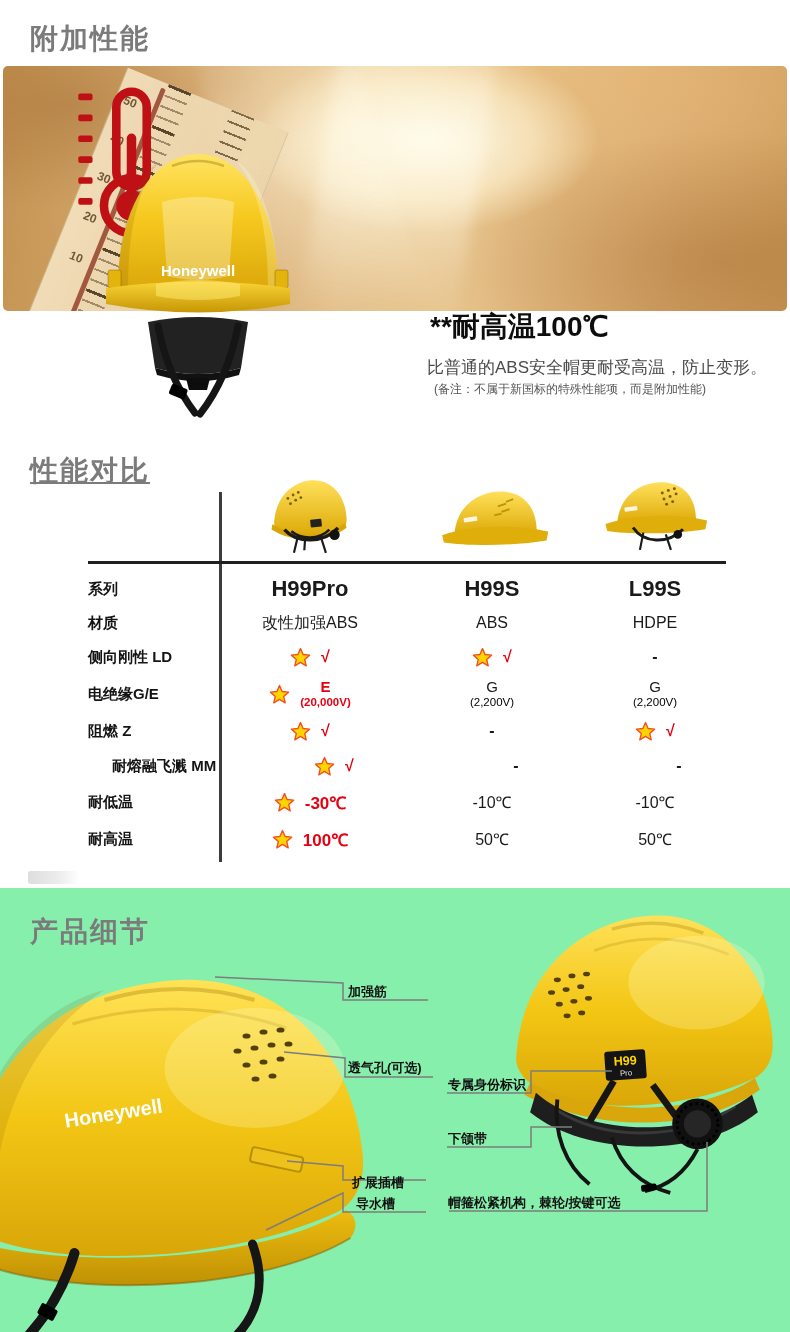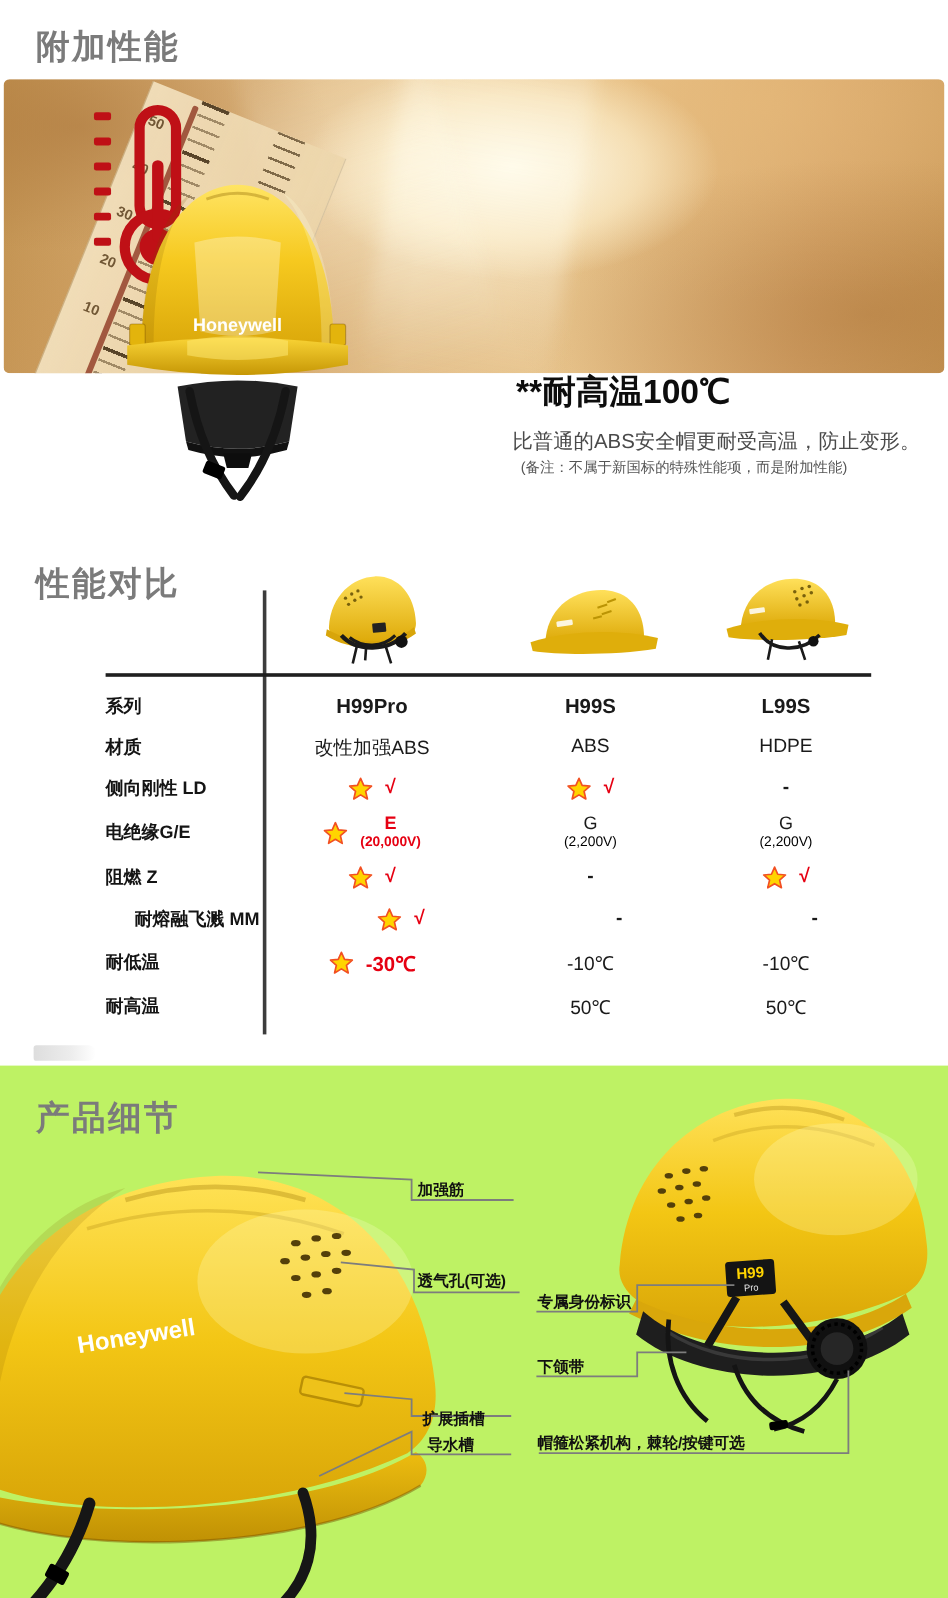--- a/index.html
+++ b/index.html
@@ -39,31 +39,31 @@
 
   
   .vline{position:absolute;left:219px;top:492px;width:3px;height:370px;background:#3c3c3c;}
   .hline{position:absolute;left:88px;top:561px;width:638px;height:3px;background:#1f1f1f;}
   .col-helmet{position:absolute;}
   .trow{position:absolute;left:0;width:790px;height:34px;}
   .tlabel{position:absolute;left:88px;width:130px;font-size:15px;font-weight:bold;color:#141414;top:50%;transform:translateY(-50%);}
   .tcell{position:absolute;top:0;height:100%;display:flex;align-items:center;justify-content:center;gap:10px;}
   .c1{left:222px;width:176px;} .c2{left:406px;width:172px;} .c3{left:570px;width:170px;}
   .val{font-size:15px;color:#1a1a1a;}
-  .series .val{font-size:17px;font-weight:bold;}
+  .series .val{font-size:22px;font-weight:bold;}
   .mat{font-size:16px;}
   .red{color:#e60012;font-weight:bold;}
   .check{font-size:16px;}
   .dash{font-size:16px;font-weight:bold;color:#1a1a1a;}
   .stack{display:flex;flex-direction:column;align-items:center;line-height:1.1;}
   .sub{font-size:11.5px;}
   .star{width:21px;height:21px;flex:0 0 auto;}
 
   
-  .details{position:absolute;left:0;top:888px;width:790px;height:444px;background:#bef264;overflow:hidden;}
+  .details{position:absolute;left:0;top:888px;width:790px;height:444px;background:#86efac;overflow:hidden;}
   .dhelmet-left{position:absolute;left:-48px;top:60px;width:435px;height:400px;}
   .dhelmet-right{position:absolute;left:497px;top:2px;width:292px;height:312px;}
   .callout-lines{position:absolute;left:0;top:0;width:790px;height:444px;pointer-events:none;}
   .callout{position:absolute;font-size:13px;font-weight:bold;color:#111;white-space:nowrap;}
   text{font-family:"Liberation Sans",sans-serif;}
 </style>
 </head>
 <body>
 
 <div class="page">
@@ -132,21 +132,21 @@
     <path d="M88 250 l24 0 l-3 12 l-18 0 Z" fill="#0d0d0d"></path>
     <path d="M60 198 C68 240 84 268 97 285" stroke="#151515" stroke-width="7" fill="none" stroke-linecap="round"></path>
     <path d="M140 198 C132 240 116 268 102 286" stroke="#151515" stroke-width="7" fill="none" stroke-linecap="round"></path>
     <rect x="72" y="258" width="17" height="11" rx="2" fill="#000" transform="rotate(22 80 263)"></rect>
   </svg>
 
   <div class="hero-heading">**耐高温100℃</div>
   <div class="hero-desc">比普通的ABS安全帽更耐受高温，防止变形。</div>
   <div class="hero-note">(备注：不属于新国标的特殊性能项，而是附加性能)</div>
 
-  <div class="sec-title" style="left:30px;top:468px;">性能对比</div>
+  <div class="sec-title" style="left:30px;top:452px;text-decoration:underline;">性能对比</div>
 
   <div class="vline"></div>
   <div class="hline"></div>
 
   <svg class="col-helmet" style="left:262px;top:468px;width:95px;height:92px;" viewBox="0 0 110 100">
     <defs>
         <linearGradient id="ty1" x1="0" y1="0" x2="0" y2="1">
       <stop offset="0" stop-color="#ffe05a"></stop>
           <stop offset="1" stop-color="#dda908"></stop>
         </linearGradient>
@@ -310,20 +310,26 @@
     <div class="tcell c2">
         <span class="val mat">-10℃</span>
       </div>
     <div class="tcell c3">
         <span class="val mat">-10℃</span>
       </div>
   </div>
 
   <div class="trow" style="top:822px;">
     <div class="tlabel">耐高温</div>
+    <div class="tcell c1">
+      <svg class="star" viewBox="0 0 24 24">
+          <path d="M12 1.8 15 8.6 22.4 9.3 16.8 14.2 18.5 21.5 12 17.6 5.5 21.5 7.2 14.2 1.6 9.3 9 8.6Z" fill="#ffd400" stroke="#f25022" stroke-width="1.6" stroke-linejoin="round"></path>
+        </svg>
+      <span class="val red" style="font-size:17px;">100℃</span>
+    </div>
     <div class="tcell c2">
         <span class="val mat">50℃</span>
       </div>
     <div class="tcell c3">
         <span class="val mat">50℃</span>
       </div>
   </div>
 
   <div class="smudge"></div>
 

